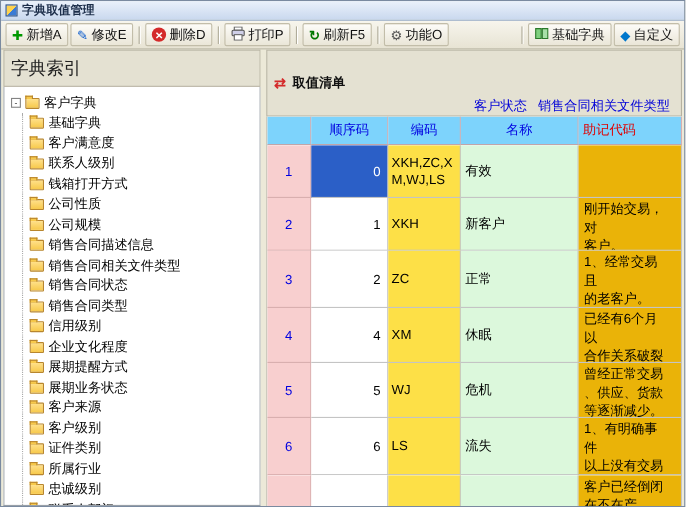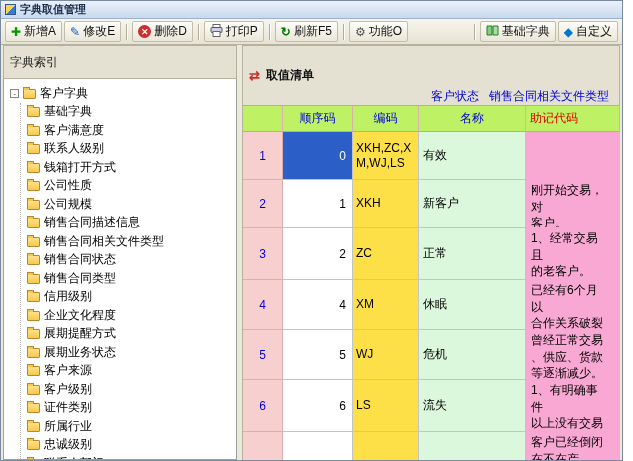--- a/index.html
+++ b/index.html
@@ -24,21 +24,21 @@
   .tsep { width: 1px; height: 16px; background: #b0ac9a; box-shadow: 1px 0 0 #fff; margin: 0 3px; }
   .tspacer { flex: 1; }
   .gicon { font-size: 12px; line-height: 1; }
   .ico-del { width: 13px; height: 13px; border-radius: 50%; background: #d42a2a; color: #fff;
              font-size: 9px; font-weight: bold; display: flex; align-items: center; justify-content: center; }
 
   
   .main { flex: 1; display: flex; overflow: hidden; padding: 0 2px; }
   .sidebar { width: 234px; flex: 0 0 234px; display: flex; flex-direction: column; overflow: hidden; }
   .panel-header { flex: 0 0 20px; height: 20px; background: #E4E1D2; border: 1px solid #b5b1a0;
-                  display: flex; align-items: center; padding: 16px 6px; font-size: 12px; color: #222; }
+                  display: flex; align-items: center; padding: 16px 6px; font-size: 16px; color: #222; }
   .tree { flex: 1; background: #fff; border: 1px solid #98a0a8; border-top: none;
           overflow: hidden; padding: 5px 2px 0 6px; font-size: 12px; }
   .tree-item { height: 18.5px; display: flex; align-items: center; gap: 4px; white-space: nowrap; color: #000; }
   .tree-children { margin-left: 10px; border-left: 1px dotted #aaa; padding-left: 6px; }
   .expander { width: 9px; height: 9px; flex: 0 0 9px; border: 1px solid #848484; background: #fff;
               font-size: 8px; line-height: 7px; text-align: center; color: #333; }
   .folder { width: 13px; height: 10px; flex: 0 0 13px; margin-top: 1px; border-radius: 1px;
             background: linear-gradient(#ffe08a,#f7c94b); border: 1px solid #b8862e; position: relative; }
   .folder::before { content: ""; position: absolute; top: -3px; left: -1px; width: 5px; height: 2px;
                     background: #f7c94b; border: 1px solid #b8862e; border-bottom: none; }
@@ -55,24 +55,24 @@
   .grid { flex: 1; display: flex; flex-direction: column; overflow: hidden; background: #fff;
           border-left: 1px solid #b5b1a0; }
   .grid-row { display: flex; flex: 0 0 auto; overflow: hidden; }
   .cell { border-right: 1px solid #c4c4c4; border-bottom: 1px solid #c4c4c4; overflow: hidden;
           display: flex; align-items: center; font-size: 12px; color: #000; }
   .c-rowhdr { flex: 0 0 40px; background: #F8CFCF; color: #0000E0; justify-content: center;
               border-right-color: #d9afaf; border-bottom-color: #d9afaf; }
   .c-seq  { flex: 0 0 70px; background: #fff; justify-content: flex-end; padding-right: 6px; }
   .c-code { flex: 0 0 66px; background: #fde047; padding-left: 3px; word-break: break-all; line-height: 15px; }
   .c-name { flex: 0 0 107px; background: #DCF8DC; padding-left: 4px; }
-  .c-note { flex: 1; background: #f9a8d4; align-items: flex-start; padding: 2px 13px 0 5px;
+  .c-note { flex: 1; background: #eab308; align-items: flex-start; padding: 2px 13px 0 5px;
             white-space: pre-line; line-height: 16.5px; }
   .hdr { flex: 0 0 26px; height: 26px; }
-  .hdr .cell { background: #bef264; color: #0000E0; justify-content: center; padding: 0;
+  .hdr .cell { background: #7dd3fc; color: #0000E0; justify-content: center; padding: 0;
                border-right-color: #d9afaf; border-bottom-color: #c9a0a0; white-space: nowrap; }
   .hdr .c-note { justify-content: flex-start; align-items: center; padding-left: 4px; color: #E00000; }
   .selected { background: #2B5FC7 !important; color: #fff !important; }
   .r1{height:48px}.r2{height:48px}.r3{height:52px}.r4{height:50px}.r5{height:50px}.r6{height:52px}.r7{height:71px}
 </style>
 </head>
 <body>
 
 <div class="window">
 

